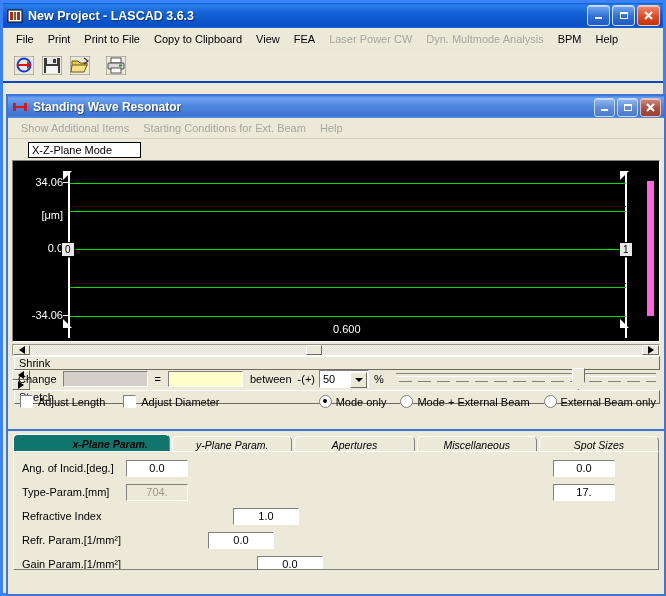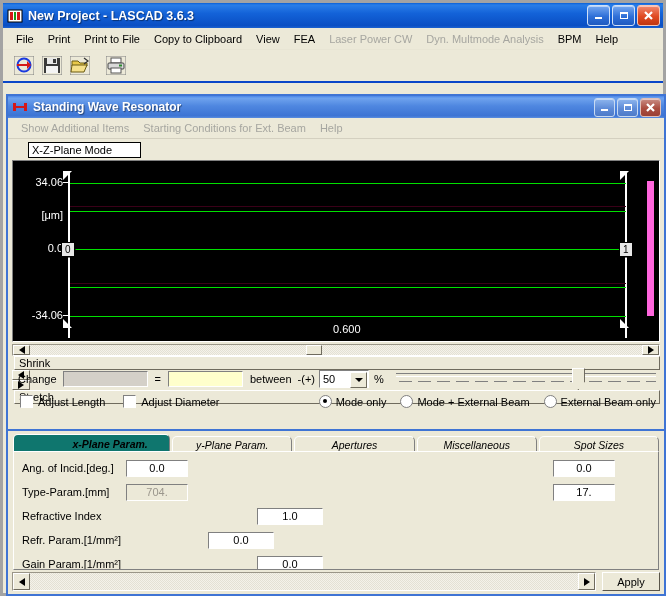--- a/index.html
+++ b/index.html
@@ -7,21 +7,21 @@
     width:666px;height:596px;overflow:hidden;
     font-family:"Liberation Sans",sans-serif;
     font-size:11px;
     background:#ece9d8;
     -webkit-font-smoothing:none;
   }
   
   #app{
     position:absolute;left:0;top:0;width:666px;height:596px;
     background:#ece9d8;
-    border:3px solid #a3a3a3;
+    border:3px solid #3b82f6;
     box-sizing:border-box;
   }
   
   .titlebar{
     height:25px;
     background:linear-gradient(180deg,#0a5fd6 0%,#2a7ee8 8%,#1362d8 42%,#0a4fc4 90%,#1c62d0 100%);
     display:flex;align-items:center;
     padding:0 2px 0 4px;
     position:relative;
   }
@@ -519,41 +519,29 @@
           <span class="spacer"></span>
           <span class="fld" style="margin-right:43px;">0.0</span>
         </div>
         <div class="frow">
           <span class="flabel" style="width:104px;">Type-Param.[mm]</span>
           <span class="fld dis">704.</span>
           <span class="spacer"></span>
           <span class="fld" style="margin-right:43px;">17.</span>
         </div>
         <div class="frow">
-          <span class="flabel" style="width:235px;">Refractive Index</span>
+          <span class="flabel" style="width:211px;">Refractive Index</span>
           <span class="fld mid">1.0</span>
         </div>
         <div class="frow">
           <span class="flabel" style="width:186px;">Refr. Param.[1/mm²]</span>
           <span class="fld mid">0.0</span>
         </div>
         <div class="frow">
           <span class="flabel" style="width:235px;">Gain Param.[1/mm²]</span>
           <span class="fld mid">0.0</span>
         </div>
       </div>
 
-      <div class="botbar">
-        <div class="botscroll">
-          <div class="sbtn">
-              <i class="tri-l"></i>
-            </div>
-          <div class="strack"></div>
-          <div class="sbtn">
-              <i class="tri-r"></i>
-            </div>
-        </div>
-        <div class="apply">Apply</div>
-      </div>
     </div>
 
   </div>
 </div>
 
 </body></html>

